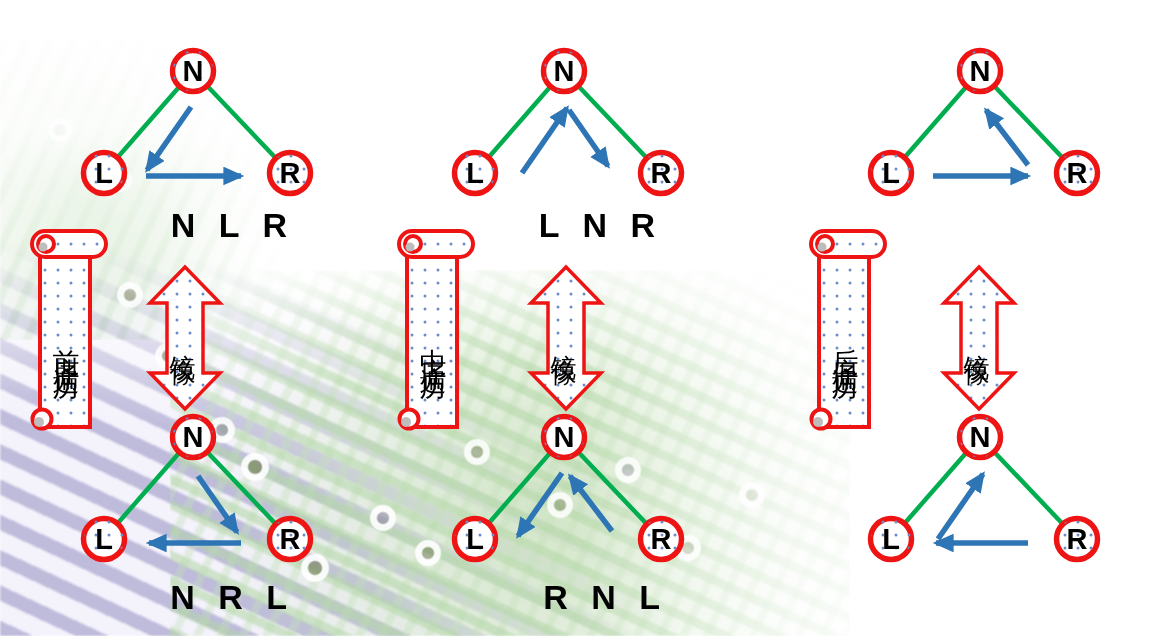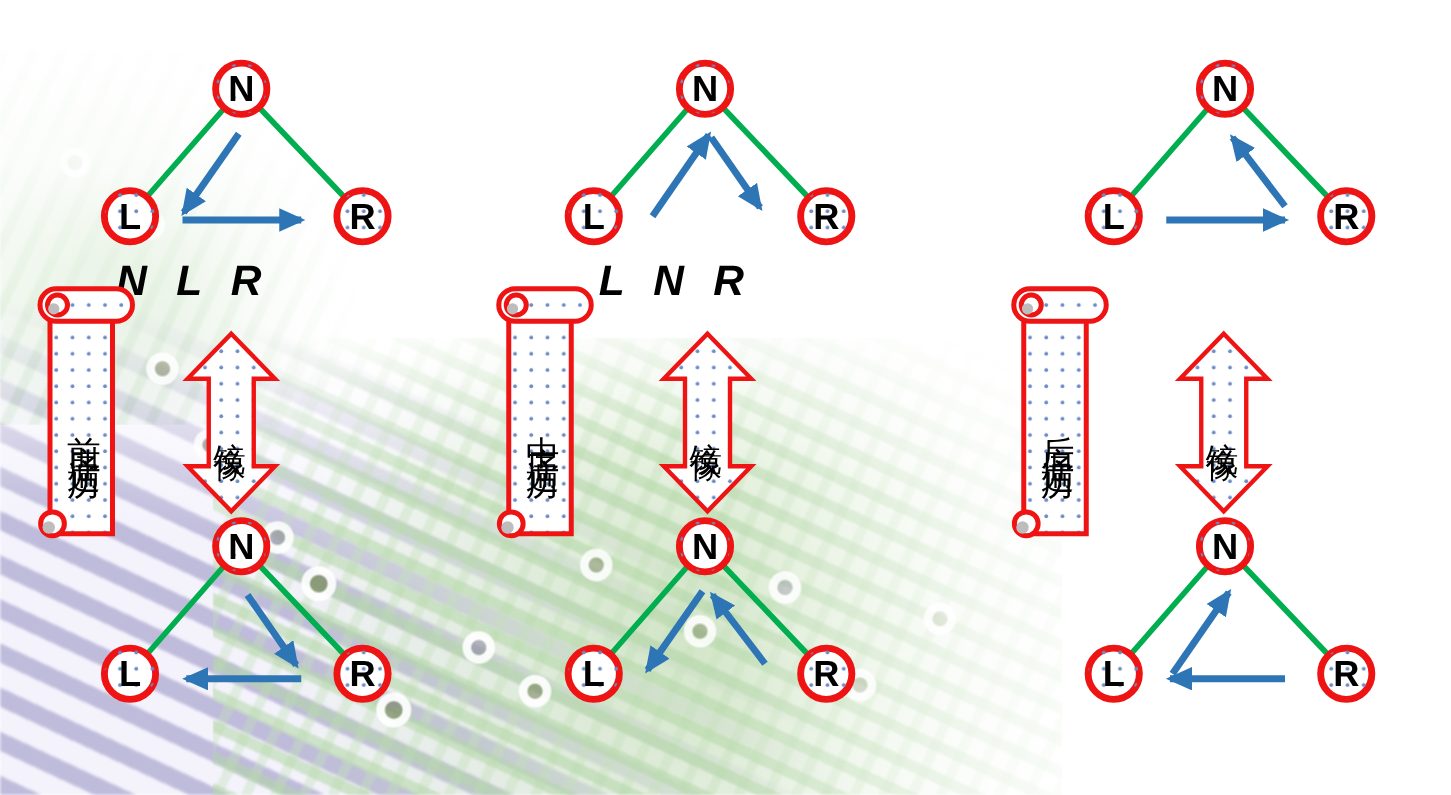--- a/index.html
+++ b/index.html
@@ -46,22 +46,22 @@
     radial-gradient(circle at 752px 495px, rgba(118,126,88,0.35) 0 5px, rgba(255,255,255,0.85) 7px 12px, rgba(255,255,255,0) 14px),
     radial-gradient(circle at 60px 130px, rgba(150,170,140,0.3) 0 5px, rgba(255,255,255,0.8) 7px 11px, rgba(255,255,255,0) 13px),
     radial-gradient(circle at 120px 180px, rgba(150,170,140,0.3) 0 5px, rgba(255,255,255,0.8) 7px 11px, rgba(255,255,255,0) 13px);}
   .wash-top{left:0;top:0;width:1161px;height:636px;
     background:linear-gradient(to bottom, rgba(255,255,255,0.93) 0%, rgba(255,255,255,0.82) 20%, rgba(255,255,255,0.4) 35%, rgba(255,255,255,0) 50%);}
   .wash-right{left:0;top:0;width:1161px;height:636px;
     background:linear-gradient(to right, rgba(255,255,255,0) 50%, rgba(255,255,255,0.75) 68%, rgba(255,255,255,0.96) 82%);}
   
   .fg{position:absolute;z-index:5;}
   .tree{position:absolute;width:260px;height:200px;overflow:visible;}
-  .order-label{position:absolute;width:200px;text-align:left;font-size:34px;font-weight:700;
-    color:#000;letter-spacing:6px;word-spacing:2px;white-space:nowrap;font-style:italic;}
+  .order-label{position:absolute;width:200px;text-align:right;font-size:34px;font-weight:700;
+    color:#000;letter-spacing:6px;word-spacing:2px;white-space:nowrap;}
   .scroll-banner{position:absolute;width:84px;height:212px;}
   .scroll-banner svg{position:absolute;left:0;top:0;overflow:visible;}
   .banner-text{position:absolute;left:18px;top:36px;width:38px;height:164px;
     writing-mode:vertical-rl;text-orientation:upright;letter-spacing:9px;
     font-size:27px;color:#000;font-family:"DejaVu Serif","Liberation Serif",serif;
     display:flex;justify-content:center;}
   .mirror-arrow{position:absolute;width:76px;height:148px;}
   .mirror-arrow svg{position:absolute;left:0;top:0;overflow:visible;}
   .mirror-text{position:absolute;left:22px;top:44px;width:32px;height:64px;
     writing-mode:vertical-rl;text-orientation:upright;letter-spacing:7px;
@@ -137,37 +137,38 @@
       <circle cx="127" cy="36" r="20.5" fill="#ffffff" stroke="#ee1414" stroke-width="5.5"></circle>
       <circle cx="127" cy="36" r="20.5" fill="url(#dotpat)" stroke="none"></circle>
       <text x="127" y="46" text-anchor="middle" font-size="29" font-weight="bold" font-family="&quot;Liberation Sans&quot;, sans-serif" fill="#000000">N</text>
       <circle cx="38" cy="138" r="20.5" fill="#ffffff" stroke="#ee1414" stroke-width="5.5"></circle>
       <circle cx="38" cy="138" r="20.5" fill="url(#dotpat)" stroke="none"></circle>
       <text x="38" y="148" text-anchor="middle" font-size="29" font-weight="bold" font-family="&quot;Liberation Sans&quot;, sans-serif" fill="#000000">L</text>
       <circle cx="224" cy="138" r="20.5" fill="#ffffff" stroke="#ee1414" stroke-width="5.5"></circle>
       <circle cx="224" cy="138" r="20.5" fill="url(#dotpat)" stroke="none"></circle>
       <text x="224" y="148" text-anchor="middle" font-size="29" font-weight="bold" font-family="&quot;Liberation Sans&quot;, sans-serif" fill="#000000">R</text>
     </svg>
+  <div class="fg order-label" style="left:93px;top:578px">N R L</div>
 
   <svg class="fg tree" style="left:437px;top:35px" viewBox="0 0 260 200">
       <line x1="127" y1="36" x2="38" y2="138" stroke="#00ad4f" stroke-width="4.5"></line>
       <line x1="127" y1="36" x2="224" y2="138" stroke="#00ad4f" stroke-width="4.5"></line>
       <line x1="85" y1="138" x2="130" y2="73" stroke="#2e75b6" stroke-width="5.5" marker-end="url(#ah)"></line>
       <line x1="132" y1="75" x2="171" y2="131" stroke="#2e75b6" stroke-width="5.5" marker-end="url(#ah)"></line>
       <circle cx="127" cy="36" r="20.5" fill="#ffffff" stroke="#ee1414" stroke-width="5.5"></circle>
       <circle cx="127" cy="36" r="20.5" fill="url(#dotpat)" stroke="none"></circle>
       <text x="127" y="46" text-anchor="middle" font-size="29" font-weight="bold" font-family="&quot;Liberation Sans&quot;, sans-serif" fill="#000000">N</text>
       <circle cx="38" cy="138" r="20.5" fill="#ffffff" stroke="#ee1414" stroke-width="5.5"></circle>
       <circle cx="38" cy="138" r="20.5" fill="url(#dotpat)" stroke="none"></circle>
       <text x="38" y="148" text-anchor="middle" font-size="29" font-weight="bold" font-family="&quot;Liberation Sans&quot;, sans-serif" fill="#000000">L</text>
       <circle cx="224" cy="138" r="20.5" fill="#ffffff" stroke="#ee1414" stroke-width="5.5"></circle>
       <circle cx="224" cy="138" r="20.5" fill="url(#dotpat)" stroke="none"></circle>
       <text x="224" y="148" text-anchor="middle" font-size="29" font-weight="bold" font-family="&quot;Liberation Sans&quot;, sans-serif" fill="#000000">R</text>
     </svg>
-  <div class="fg order-label" style="left:479px;top:206px">L N R</div>
+  <div class="fg order-label" style="left:461px;top:206px">L N R</div>
   <div class="fg scroll-banner" style="left:395px;top:227px">
     <svg width="84" height="212" viewBox="0 0 84 212">
       <rect x="12" y="16" width="50" height="184" fill="#ffffff" stroke="none"></rect>
       <rect x="12" y="16" width="50" height="184" fill="url(#dotpat)" stroke="none"></rect>
       <rect x="12" y="16" width="50" height="184" fill="none" stroke="#ee1414" stroke-width="4"></rect>
       <rect x="4" y="4" width="74" height="26" rx="13" fill="#ffffff" stroke="none"></rect>
       <rect x="4" y="4" width="74" height="26" rx="13" fill="url(#dotpat)" stroke="none"></rect>
       <rect x="4" y="4" width="74" height="26" rx="13" fill="none" stroke="#ee1414" stroke-width="4"></rect>
       <circle cx="18" cy="17" r="8" fill="#ffffff" stroke="#ee1414" stroke-width="4"></circle>
       <circle cx="15" cy="20" r="4.5" fill="#bdbdbd"></circle>
@@ -191,20 +192,21 @@
       <circle cx="127" cy="36" r="20.5" fill="#ffffff" stroke="#ee1414" stroke-width="5.5"></circle>
       <circle cx="127" cy="36" r="20.5" fill="url(#dotpat)" stroke="none"></circle>
       <text x="127" y="46" text-anchor="middle" font-size="29" font-weight="bold" font-family="&quot;Liberation Sans&quot;, sans-serif" fill="#000000">N</text>
       <circle cx="38" cy="138" r="20.5" fill="#ffffff" stroke="#ee1414" stroke-width="5.5"></circle>
       <circle cx="38" cy="138" r="20.5" fill="url(#dotpat)" stroke="none"></circle>
       <text x="38" y="148" text-anchor="middle" font-size="29" font-weight="bold" font-family="&quot;Liberation Sans&quot;, sans-serif" fill="#000000">L</text>
       <circle cx="224" cy="138" r="20.5" fill="#ffffff" stroke="#ee1414" stroke-width="5.5"></circle>
       <circle cx="224" cy="138" r="20.5" fill="url(#dotpat)" stroke="none"></circle>
       <text x="224" y="148" text-anchor="middle" font-size="29" font-weight="bold" font-family="&quot;Liberation Sans&quot;, sans-serif" fill="#000000">R</text>
     </svg>
+  <div class="fg order-label" style="left:466px;top:578px">R N L</div>
 
   <svg class="fg tree" style="left:853px;top:35px" viewBox="0 0 260 200">
       <line x1="127" y1="36" x2="38" y2="138" stroke="#00ad4f" stroke-width="4.5"></line>
       <line x1="127" y1="36" x2="224" y2="138" stroke="#00ad4f" stroke-width="4.5"></line>
       <line x1="80" y1="141" x2="175" y2="141" stroke="#2e75b6" stroke-width="5.5" marker-end="url(#ah)"></line>
       <line x1="175" y1="130" x2="133" y2="75" stroke="#2e75b6" stroke-width="5.5" marker-end="url(#ah)"></line>
       <circle cx="127" cy="36" r="20.5" fill="#ffffff" stroke="#ee1414" stroke-width="5.5"></circle>
       <circle cx="127" cy="36" r="20.5" fill="url(#dotpat)" stroke="none"></circle>
       <text x="127" y="46" text-anchor="middle" font-size="29" font-weight="bold" font-family="&quot;Liberation Sans&quot;, sans-serif" fill="#000000">N</text>
       <circle cx="38" cy="138" r="20.5" fill="#ffffff" stroke="#ee1414" stroke-width="5.5"></circle>

